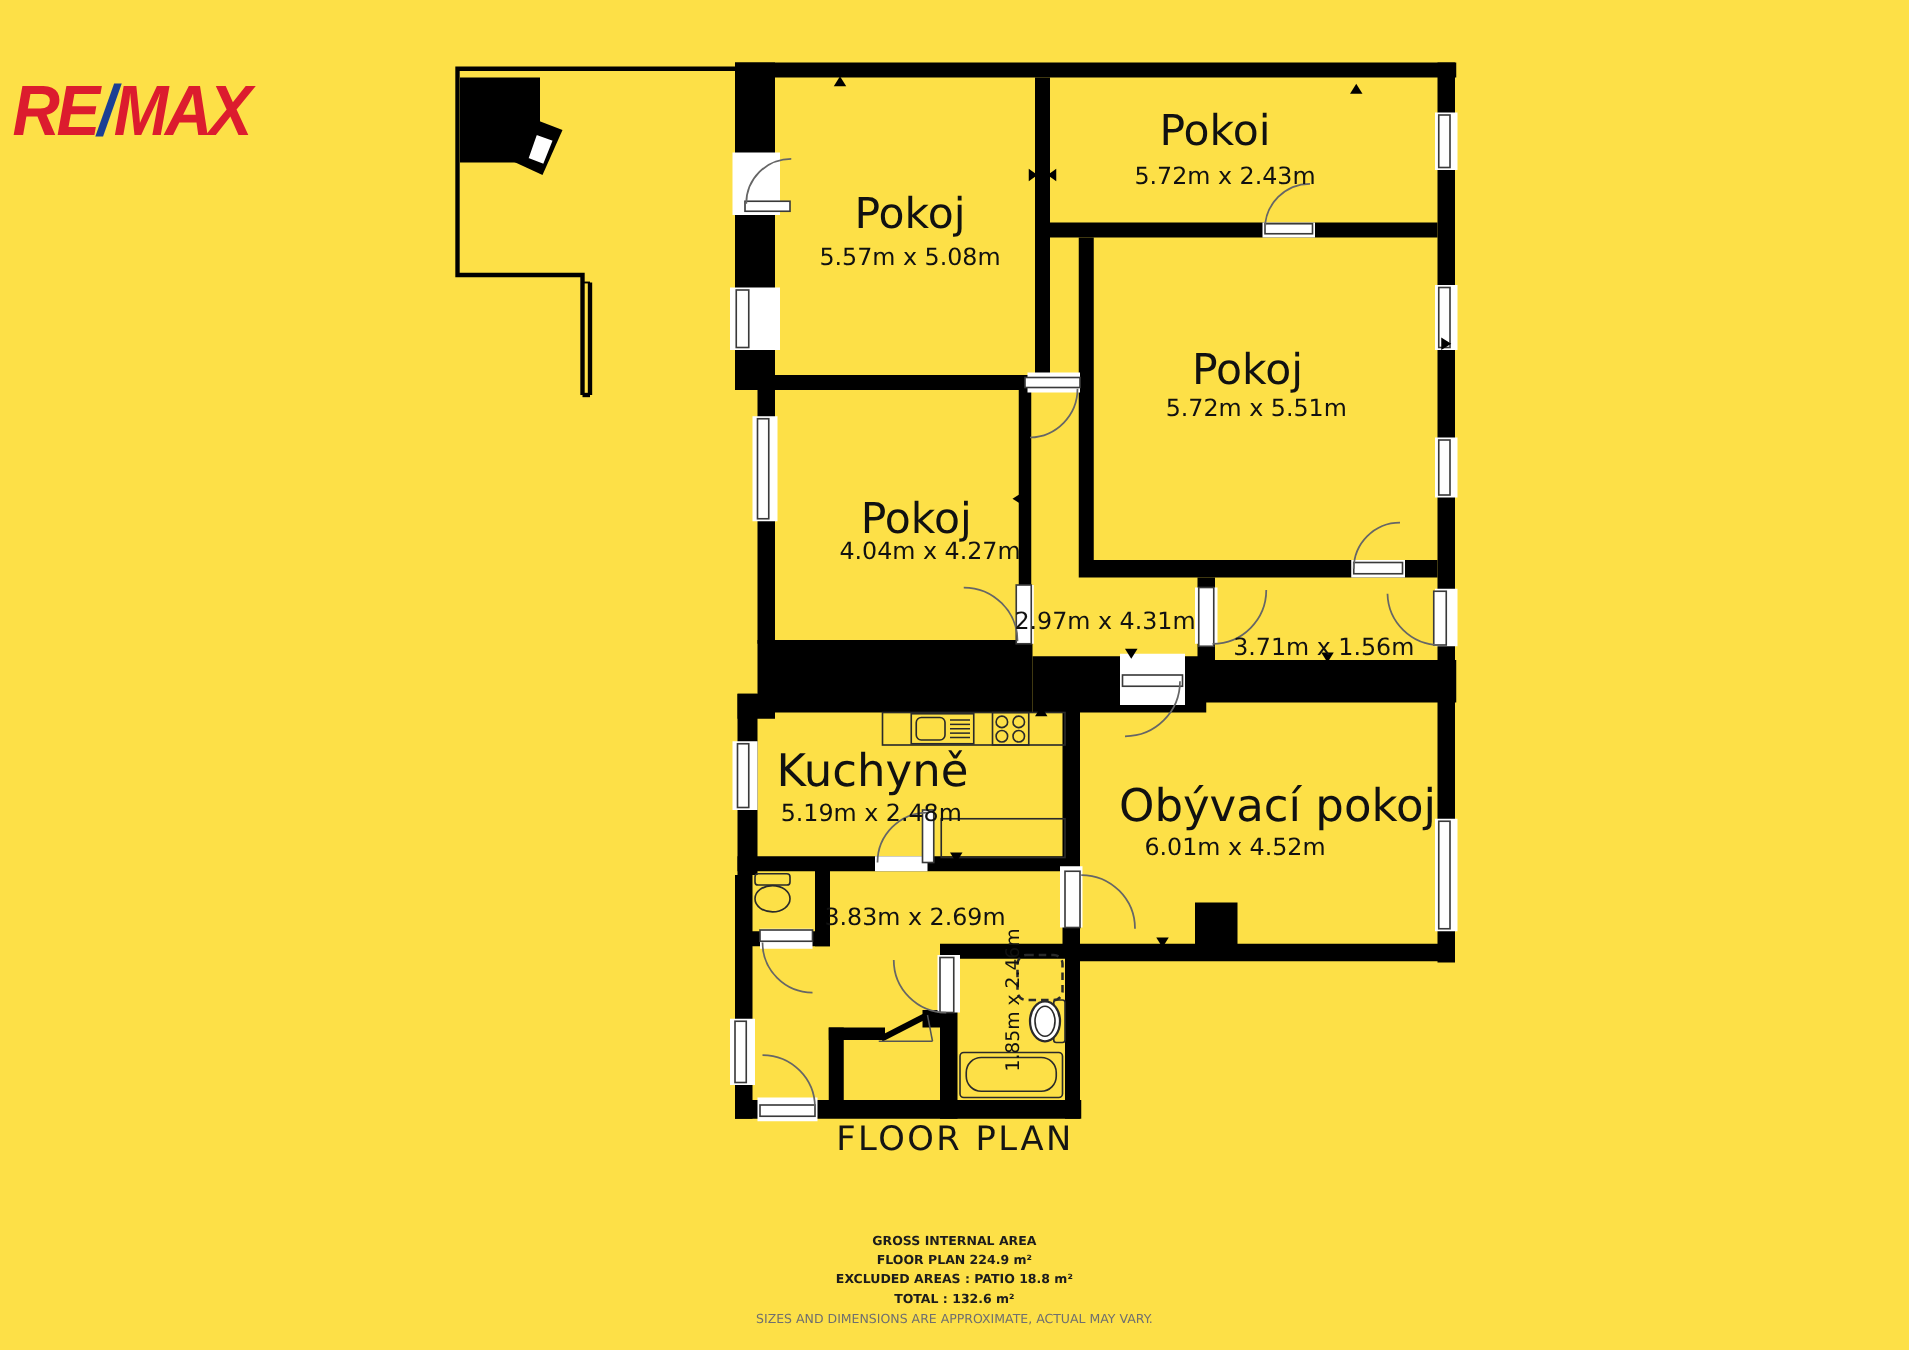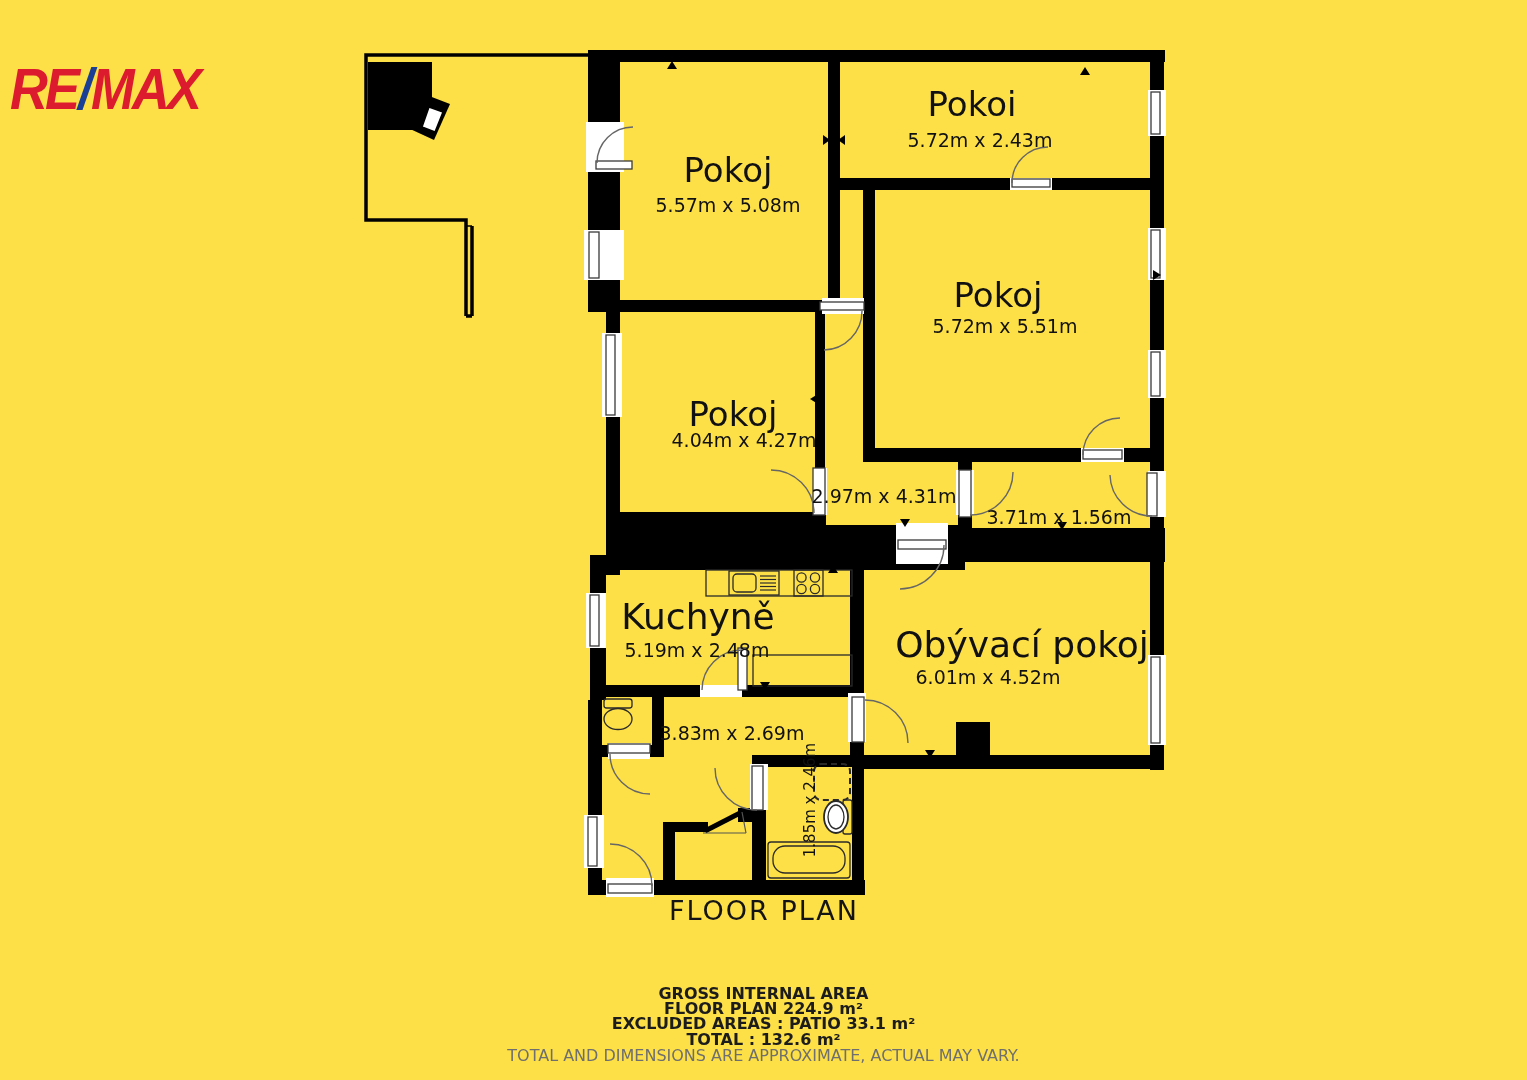--- a/index.html
+++ b/index.html
@@ -22,21 +22,21 @@
   .fixthin{fill:none;stroke:#2a2a2a;stroke-width:1.3;}
   .marker{fill:#000;}
   text{font-family:"DejaVu Sans","Liberation Sans",sans-serif;fill:#111;}
   .room-name{font-size:34px;}
   .room-name-big{font-size:36px;}
   .room-dims{font-size:19px;}
   .room-dims-small{font-size:15px;}
   .plan-title{font-size:27px;letter-spacing:2px;fill:#141414;}
   
   .footer{position:absolute;left:0;top:986px;width:1527px;text-align:center;
-          font-size:16px;line-height:15.2px;color:#1c1c1c;font-weight:600;}
+          font-size:10px;line-height:15.2px;color:#1c1c1c;font-weight:600;}
   .footer .disclaimer{color:#6f6f6f;font-weight:normal;margin-top:1px;}
   
   .matterport{position:absolute;right:16px;bottom:12px;display:flex;align-items:center;gap:12px;}
   .matterport .word{font-family:"Liberation Serif","DejaVu Serif",serif;font-size:33px;
                     color:#191919;letter-spacing:.5px;}
   .matterport sup{font-size:11px;vertical-align:super;color:#191919;}
 </style>
 </head>
 <body>
 
@@ -282,19 +282,19 @@
       <text class="room-dims" x="732" y="740" text-anchor="middle">3.83m x 2.69m</text>
       <text class="room-dims-small" x="810" y="805" text-anchor="middle" transform="rotate(-90 810 800)">1.85m x 2.46m</text>
     </g>
 
     <text class="plan-title" x="764" y="920" text-anchor="middle">FLOOR PLAN</text>
   </svg>
 
   <div class="footer">
     <div>GROSS INTERNAL AREA</div>
     <div>FLOOR PLAN 224.9 m²</div>
-    <div>EXCLUDED AREAS :  PATIO 33.1 m²</div>
+    <div>EXCLUDED AREAS :  PATIO 18.8 m²</div>
     <div>TOTAL :  132.6 m²</div>
-    <div class="disclaimer">TOTAL AND DIMENSIONS ARE APPROXIMATE, ACTUAL MAY VARY.</div>
+    <div class="disclaimer">SIZES AND DIMENSIONS ARE APPROXIMATE, ACTUAL MAY VARY.</div>
   </div>
 
 
 </div>
 
 </body></html>

